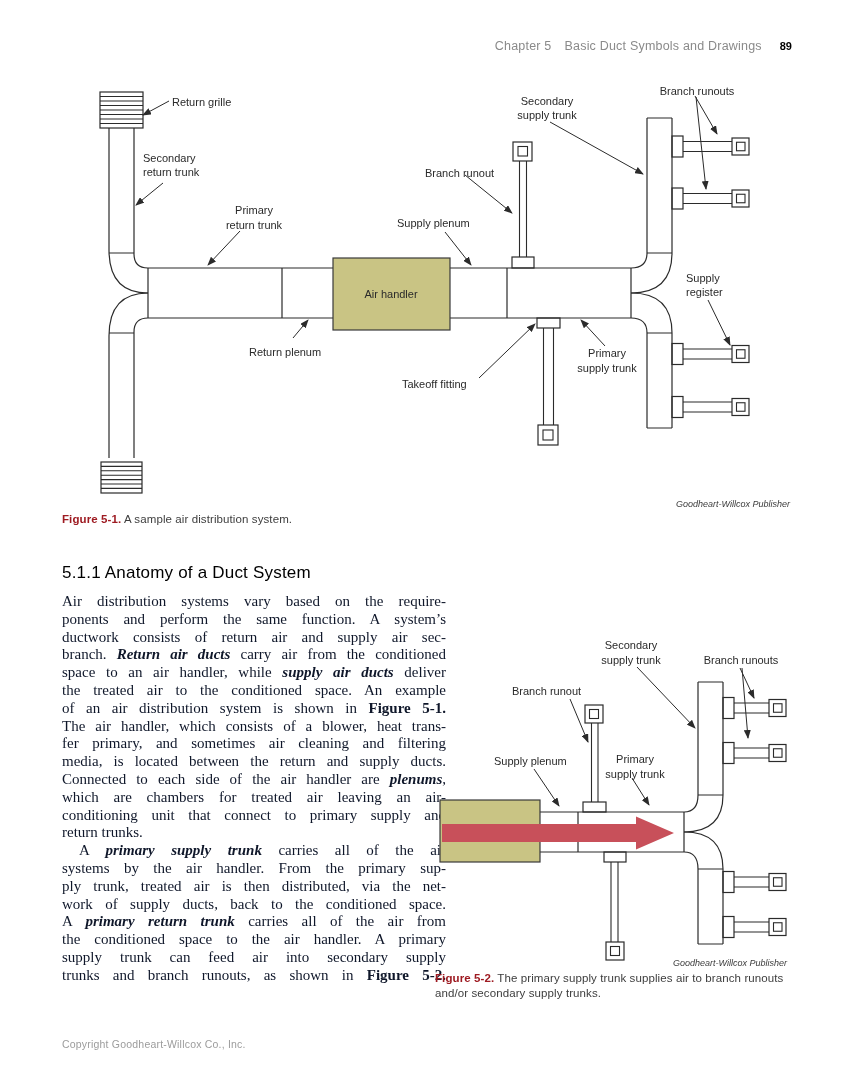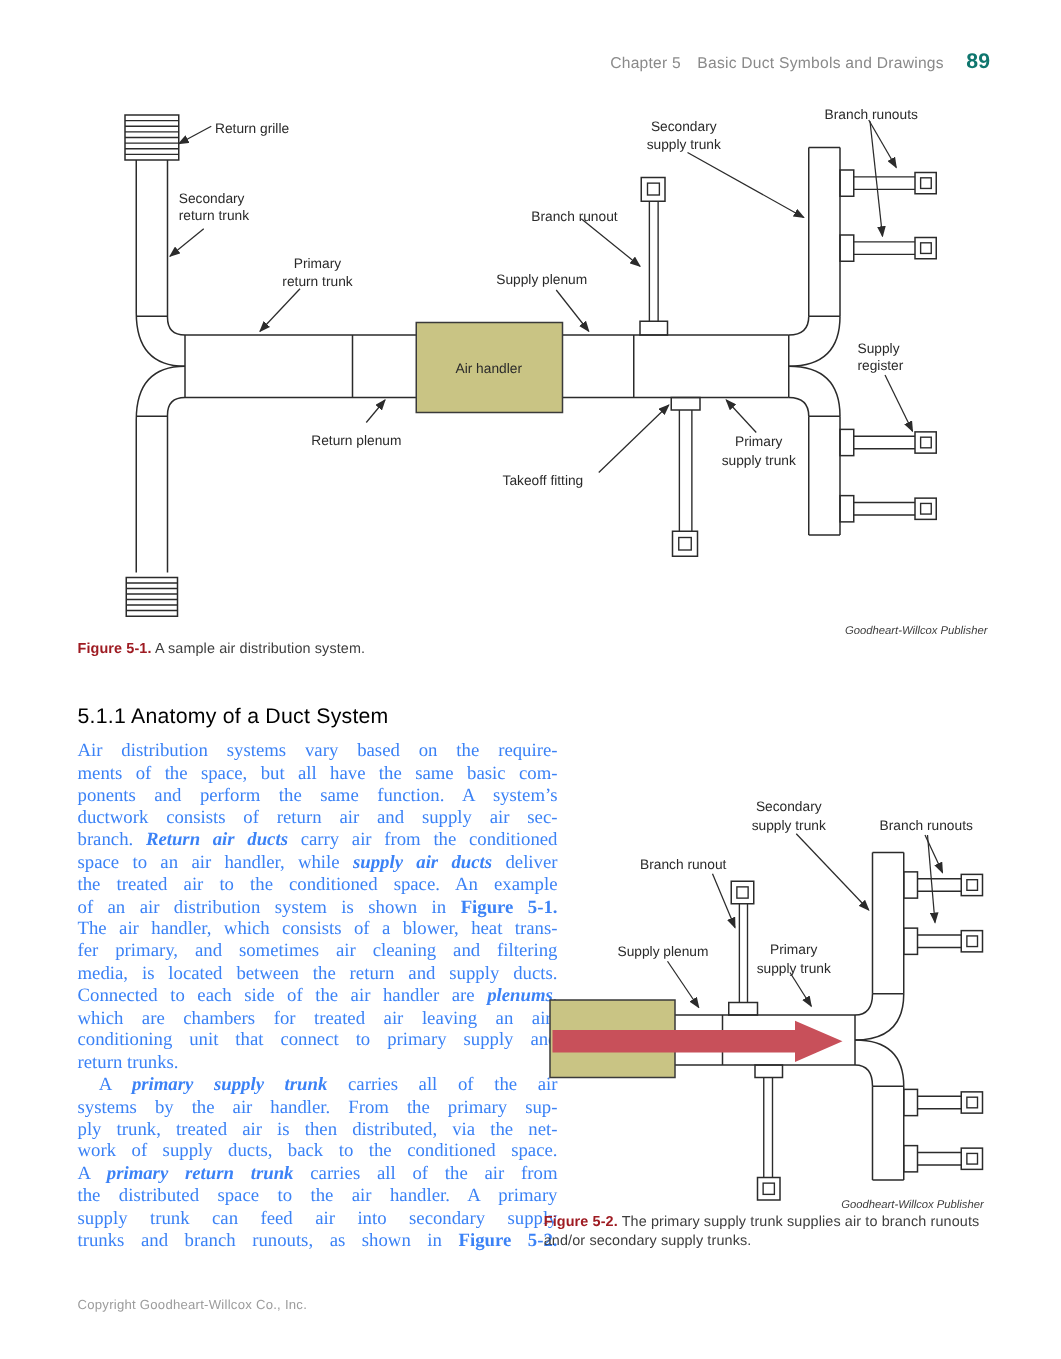--- a/index.html
+++ b/index.html
@@ -1,32 +1,32 @@
 <!DOCTYPE html>
 <html><head>
 <meta charset="utf-8">
 <style>
   html,body{margin:0;padding:0;background:#ffffff;}
   .page{position:relative;width:849px;height:1087px;background:#fff;
         font-family:"Liberation Sans",sans-serif;overflow:hidden;}
   .hdr{position:absolute;top:39px;right:57px;display:flex;align-items:baseline;
        color:#8a8a8a;font-size:12.5px;letter-spacing:.2px;}
   .hdr .ttl{margin-left:13px;}
-  .hdr .num{color:#0f766e;font-weight:bold;font-size:17px;margin-left:18px;letter-spacing:0;}
+  .hdr .num{color:#000000;font-weight:bold;font-size:11px;margin-left:18px;letter-spacing:0;}
   svg text{font-family:"Liberation Sans",sans-serif;font-size:11px;fill:#2a2a2a;}
   .duct{fill:none;stroke:#2b2b2b;stroke-width:1.2;}
   .thin{fill:none;stroke:#2b2b2b;stroke-width:1.1;}
   .ann{stroke:#2b2b2b;stroke-width:1;fill:none;}
   .khaki{fill:#c9c484;stroke:#3a3a3a;stroke-width:1.2;}
   .credit{font-style:italic;font-size:9px;fill:#3c3c3c;}
   .figcap{position:absolute;font-size:11.5px;color:#3d3d3d;line-height:14.5px;letter-spacing:.1px;}
   .figcap .figlab{color:#9e1b22;font-weight:bold;}
   .heading{position:absolute;left:62px;top:563px;font-size:17px;color:#000000;letter-spacing:.2px;}
   .bodytext{position:absolute;left:62px;top:593px;width:384px;
-            font-family:"Liberation Serif",serif;font-size:15px;line-height:17.8px;color:#3b82f6;}
+            font-family:"Liberation Serif",serif;font-size:15px;line-height:17.8px;color:#0f172a;}
   .bodyline{text-align:justify;text-align-last:justify;white-space:normal;}
   .bodyline.lastline{text-align-last:auto;}
   .bodyline.indent{text-indent:17px;}
   .s-bi{font-weight:bold;font-style:italic;}
   .s-b{font-weight:bold;}
   .foot{position:absolute;left:62px;top:1038px;font-size:10.5px;color:#9c9c9c;letter-spacing:.2px;}
 </style>
 </head>
 <body>
 
@@ -160,42 +160,41 @@
 
   <div class="figcap" style="left:62px;top:512px;width:420px;">
     <span class="figlab">Figure 5-1.</span><span> A sample air distribution system.</span>
   </div>
 
   <div class="heading">5.1.1 Anatomy of a Duct System</div>
 
   <div class="bodytext">
     <div>
         <div class="bodyline"><span>Air distribution systems vary based on the require-</span></div>
-        <div class="bodyline"><span>ments of the space, but all have the same basic com-</span></div>
         <div class="bodyline"><span>ponents and perform the same function. A system’s</span></div>
         <div class="bodyline"><span>ductwork consists of return air and supply air sec-</span></div>
         <div class="bodyline"><span>branch. </span><span class="s-bi">Return air ducts</span><span> carry air from the conditioned</span></div>
         <div class="bodyline"><span>space to an air handler, while </span><span class="s-bi">supply air ducts</span><span> deliver</span></div>
         <div class="bodyline"><span>the treated air to the conditioned space. An example</span></div>
         <div class="bodyline"><span>of an air distribution system is shown in </span><span class="s-b">Figure 5-1.</span></div>
         <div class="bodyline"><span>The air handler, which consists of a blower, heat trans-</span></div>
         <div class="bodyline"><span>fer primary, and sometimes air cleaning and filtering</span></div>
         <div class="bodyline"><span>media, is located between the return and supply ducts.</span></div>
         <div class="bodyline"><span>Connected to each side of the air handler are </span><span class="s-bi">plenums</span><span>,</span></div>
         <div class="bodyline"><span>which are chambers for treated air leaving an air-</span></div>
         <div class="bodyline"><span>conditioning unit that connect to primary supply and</span></div>
         <div class="bodyline lastline"><span>return trunks.</span></div>
       </div>
     <div>
         <div class="bodyline indent"><span>A </span><span class="s-bi">primary supply trunk</span><span> carries all of the air</span></div>
         <div class="bodyline"><span>systems by the air handler. From the primary sup-</span></div>
         <div class="bodyline"><span>ply trunk, treated air is then distributed, via the net-</span></div>
         <div class="bodyline"><span>work of supply ducts, back to the conditioned space.</span></div>
         <div class="bodyline"><span>A </span><span class="s-bi">primary return trunk</span><span> carries all of the air from</span></div>
-        <div class="bodyline"><span>the distributed space to the air handler. A primary</span></div>
+        <div class="bodyline"><span>the conditioned space to the air handler. A primary</span></div>
         <div class="bodyline"><span>supply trunk can feed air into secondary supply</span></div>
         <div class="bodyline"><span>trunks and branch runouts, as shown in </span><span class="s-b">Figure 5-2.</span></div>
       </div>
   </div>
 
   <svg style="position:absolute;left:430px;top:622px;" width="370" height="350" viewBox="0 0 370 350">
     <defs>
       <marker id="ah2" markerWidth="9" markerHeight="7" refX="8" refY="3.5" orient="auto">
         <path d="M0,0 L9,3.5 L0,7 Z" fill="#2b2b2b"></path>
       </marker>

